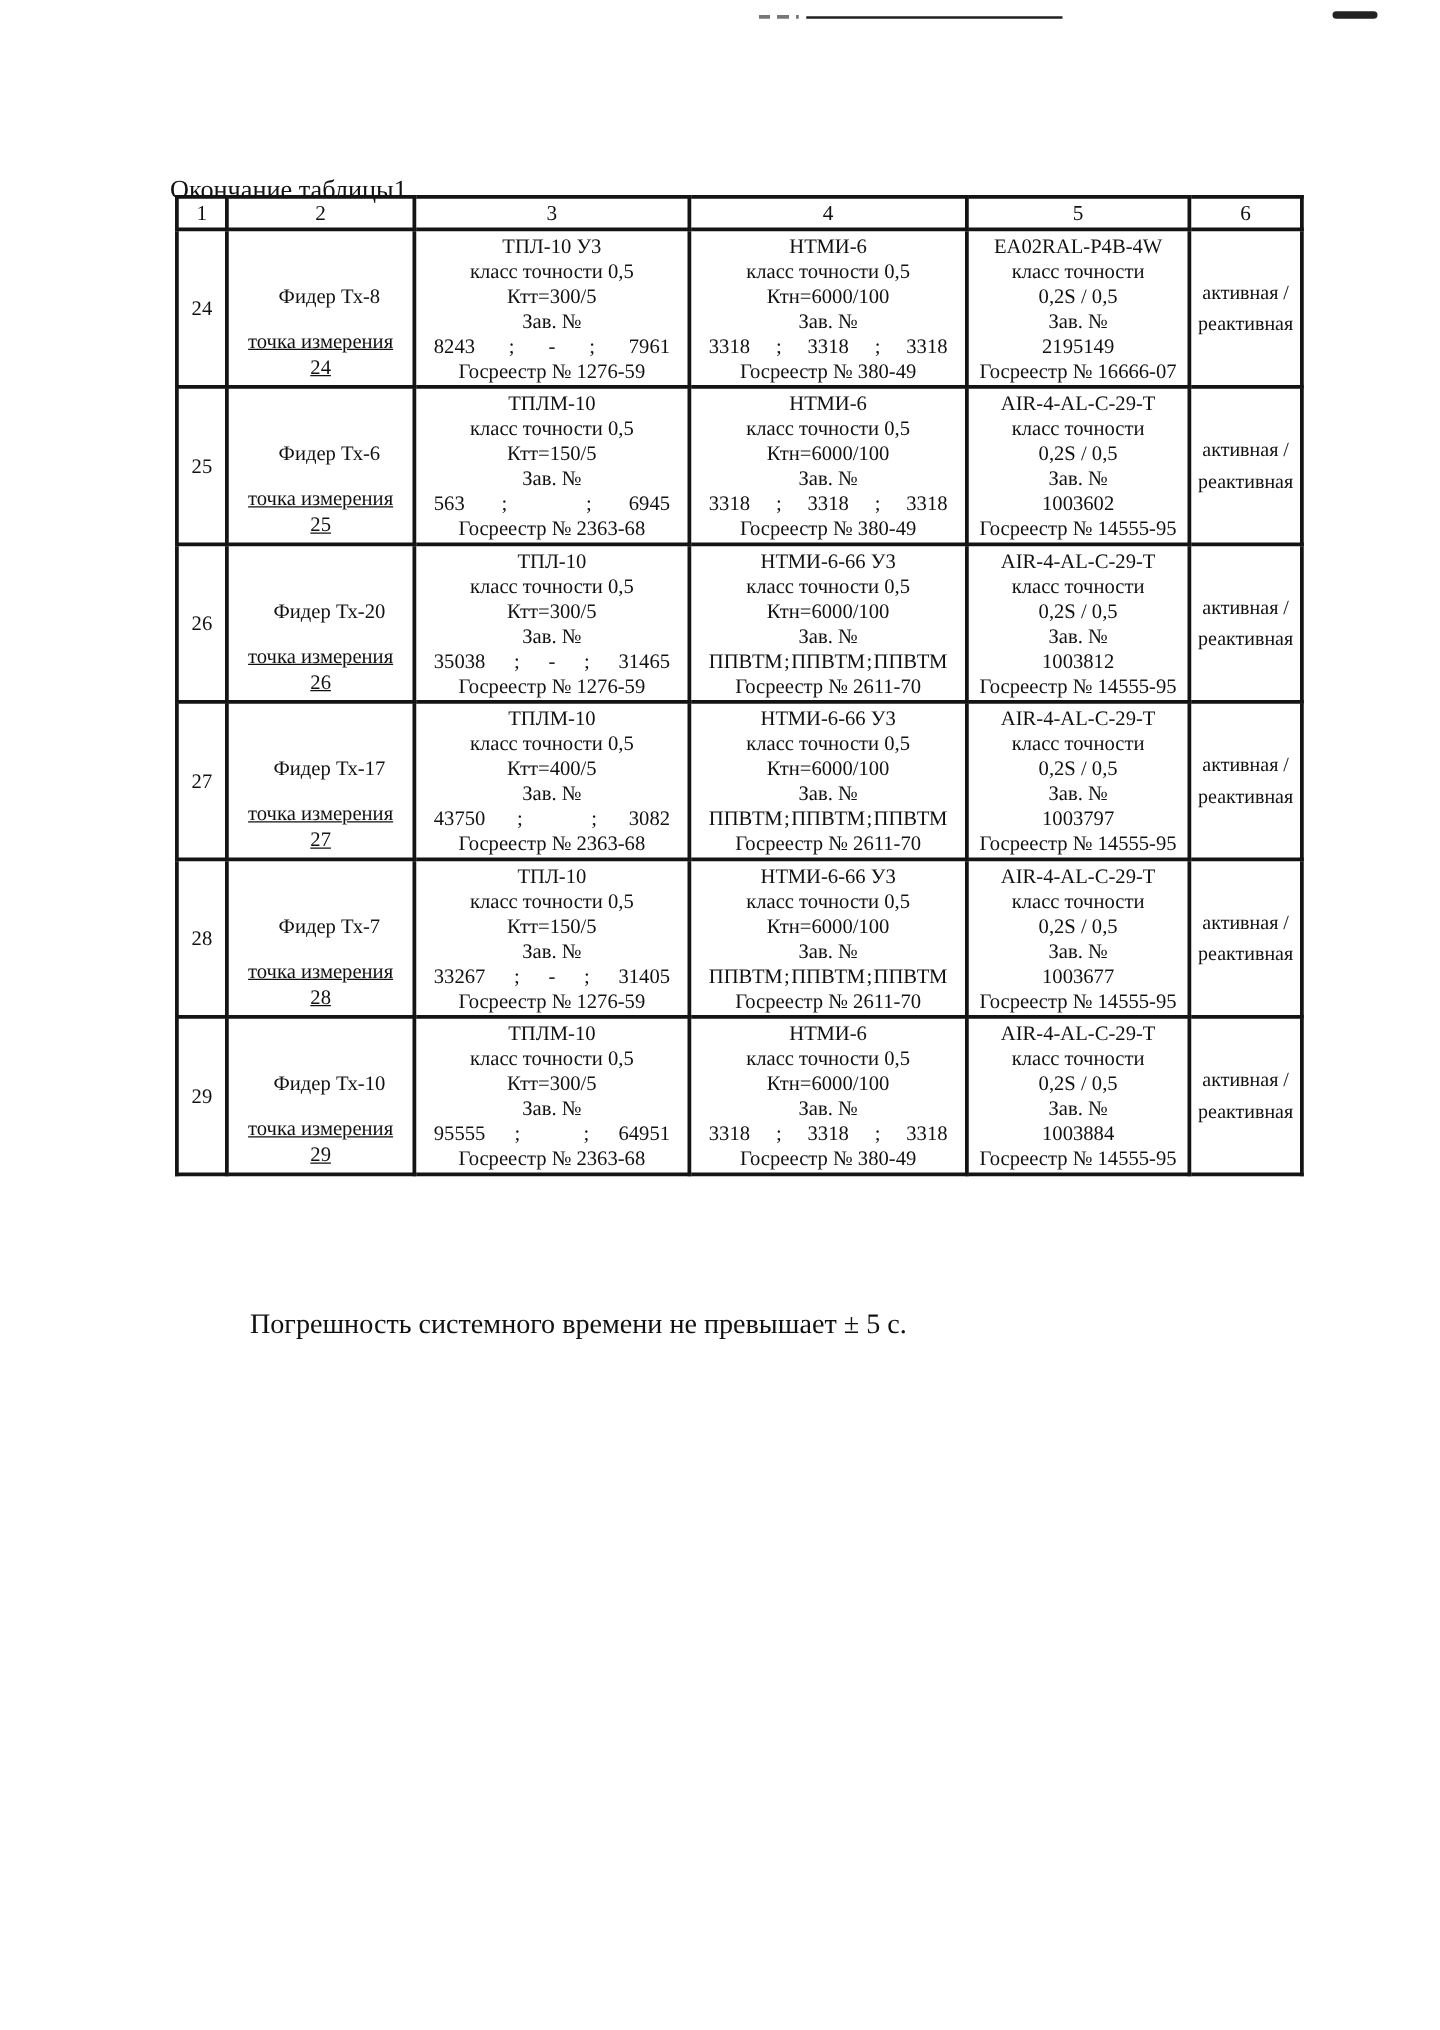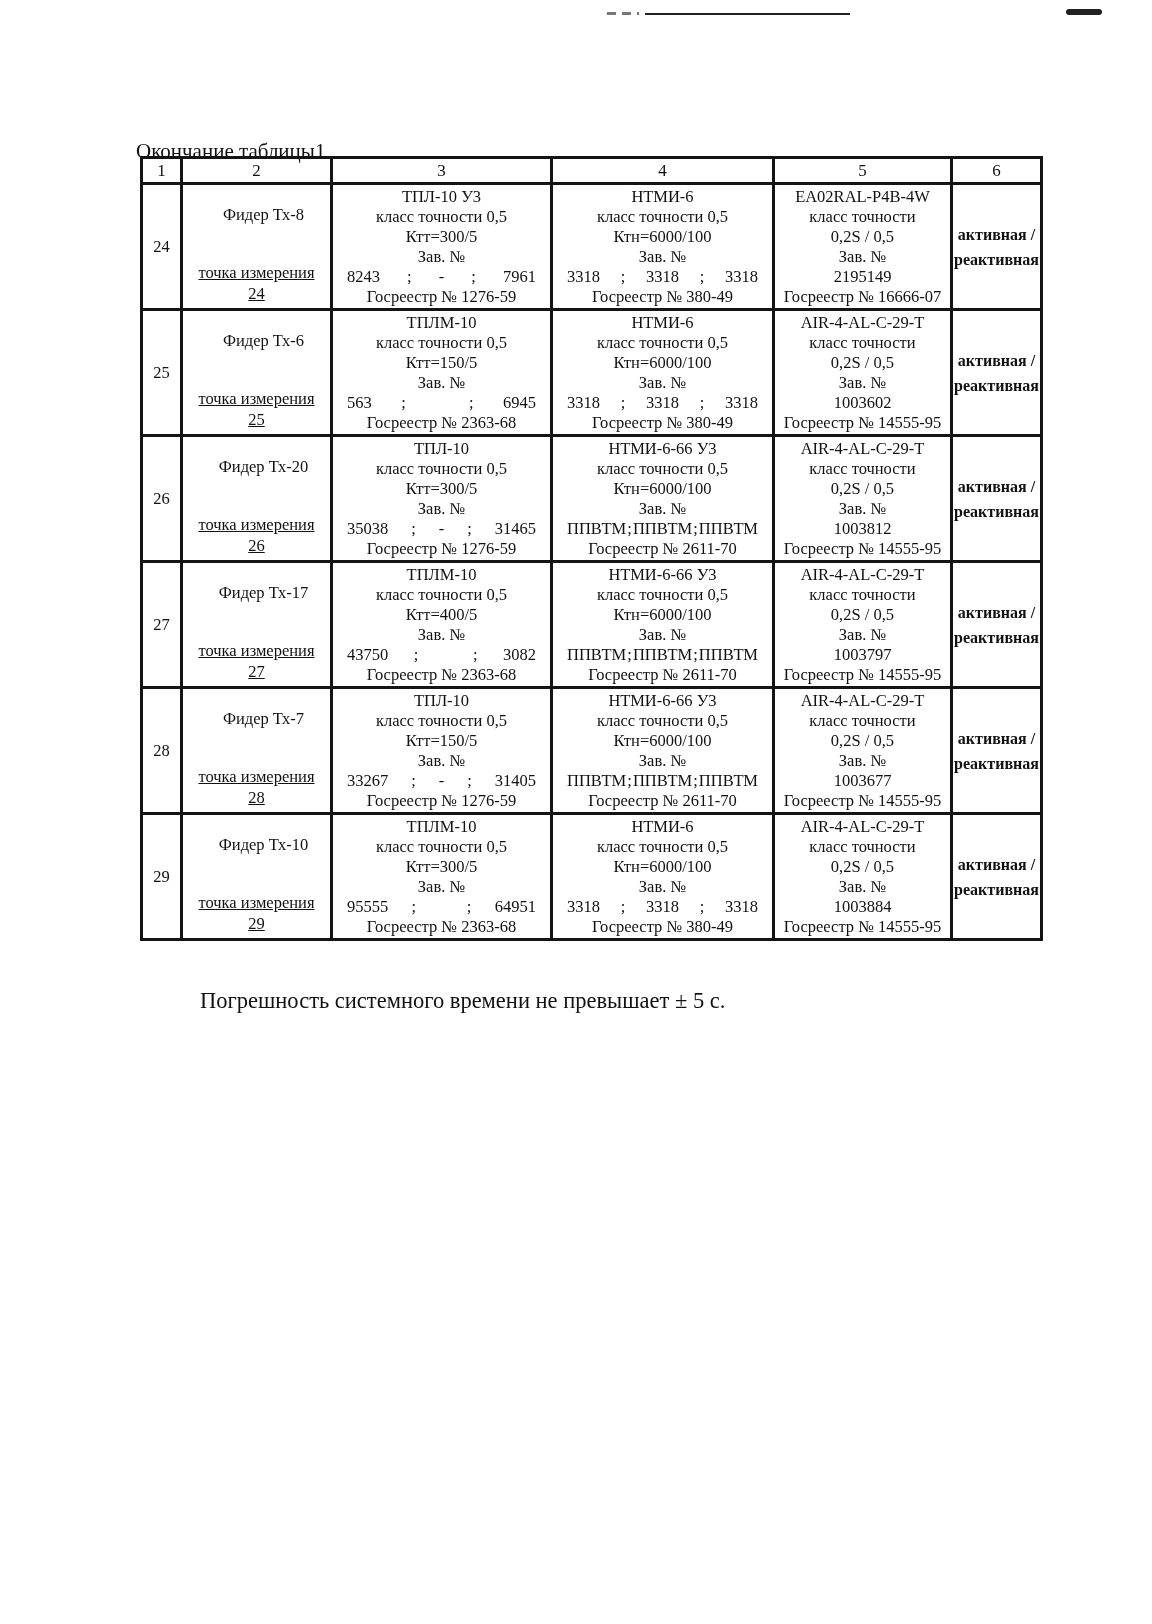--- a/index.html
+++ b/index.html
@@ -40,30 +40,30 @@
   tbody td { height: 126px; vertical-align: top; }
   td.c1 { vertical-align: middle; text-align: center; }
   td.c6 { vertical-align: middle; }
 
   .stack {
     height: 119px; margin-top: 2px;
     display: flex; flex-direction: column; justify-content: space-between;
     text-align: center; line-height: 19px;
   }
   .feeder-stack { height: 120px; display: flex; flex-direction: column; text-align: center; }
-  .feeder-name { margin-top: 20px; padding-left: 14px; }
+  .feeder-name { margin-top: 42px; padding-left: 14px; }
   .point-block { margin-top: auto; line-height: 21px; padding-bottom: 1px; text-decoration: underline; }
 
   .serials { display: flex; justify-content: space-between; padding: 0 14px; }
   .serials span { min-width: 4px; }
 
-  .energy { text-align: center; line-height: 25px; font-size: 16px; font-weight: bold; }
+  .energy { text-align: center; line-height: 25px; font-size: 16px; }
 
   .footer-note {
-    position: absolute; left: 200px; top: 988px;
+    position: absolute; left: 200px; top: 1046px;
     font-size: 22.5px;
   }
 </style>
 </head>
 <body>
 
 <div class="page">
 
   <div class="artifact dashes" style="left:607px; top:12px; width:32px; height:3px;"></div>
   <div class="artifact" style="left:645px; top:13px; width:205px; height:2px;"></div>

